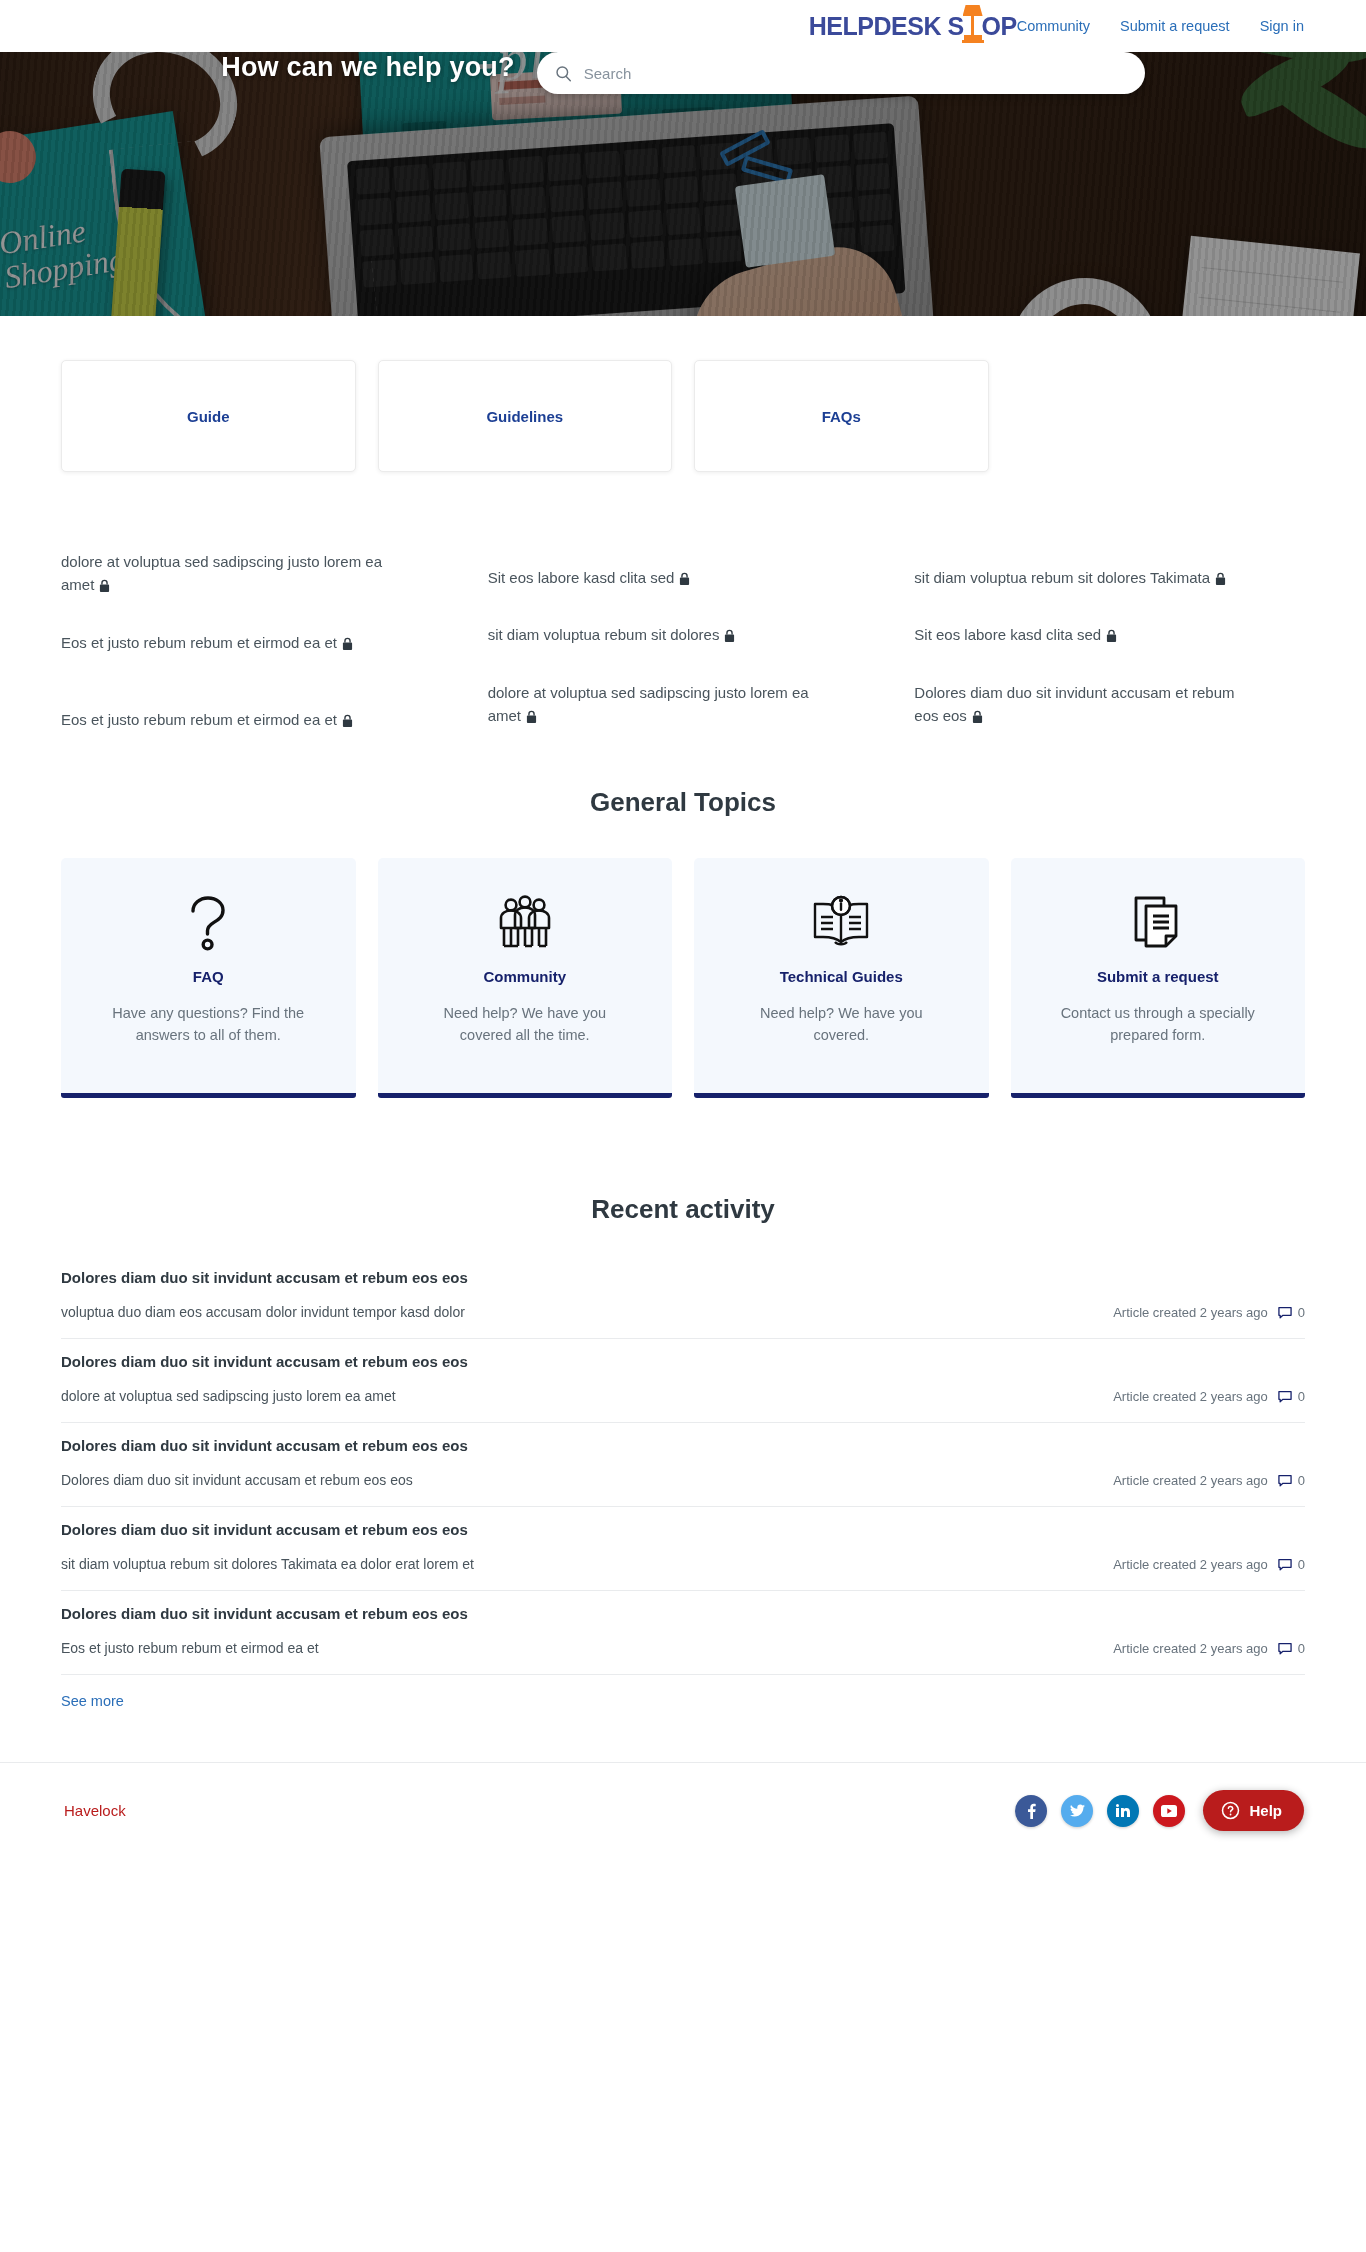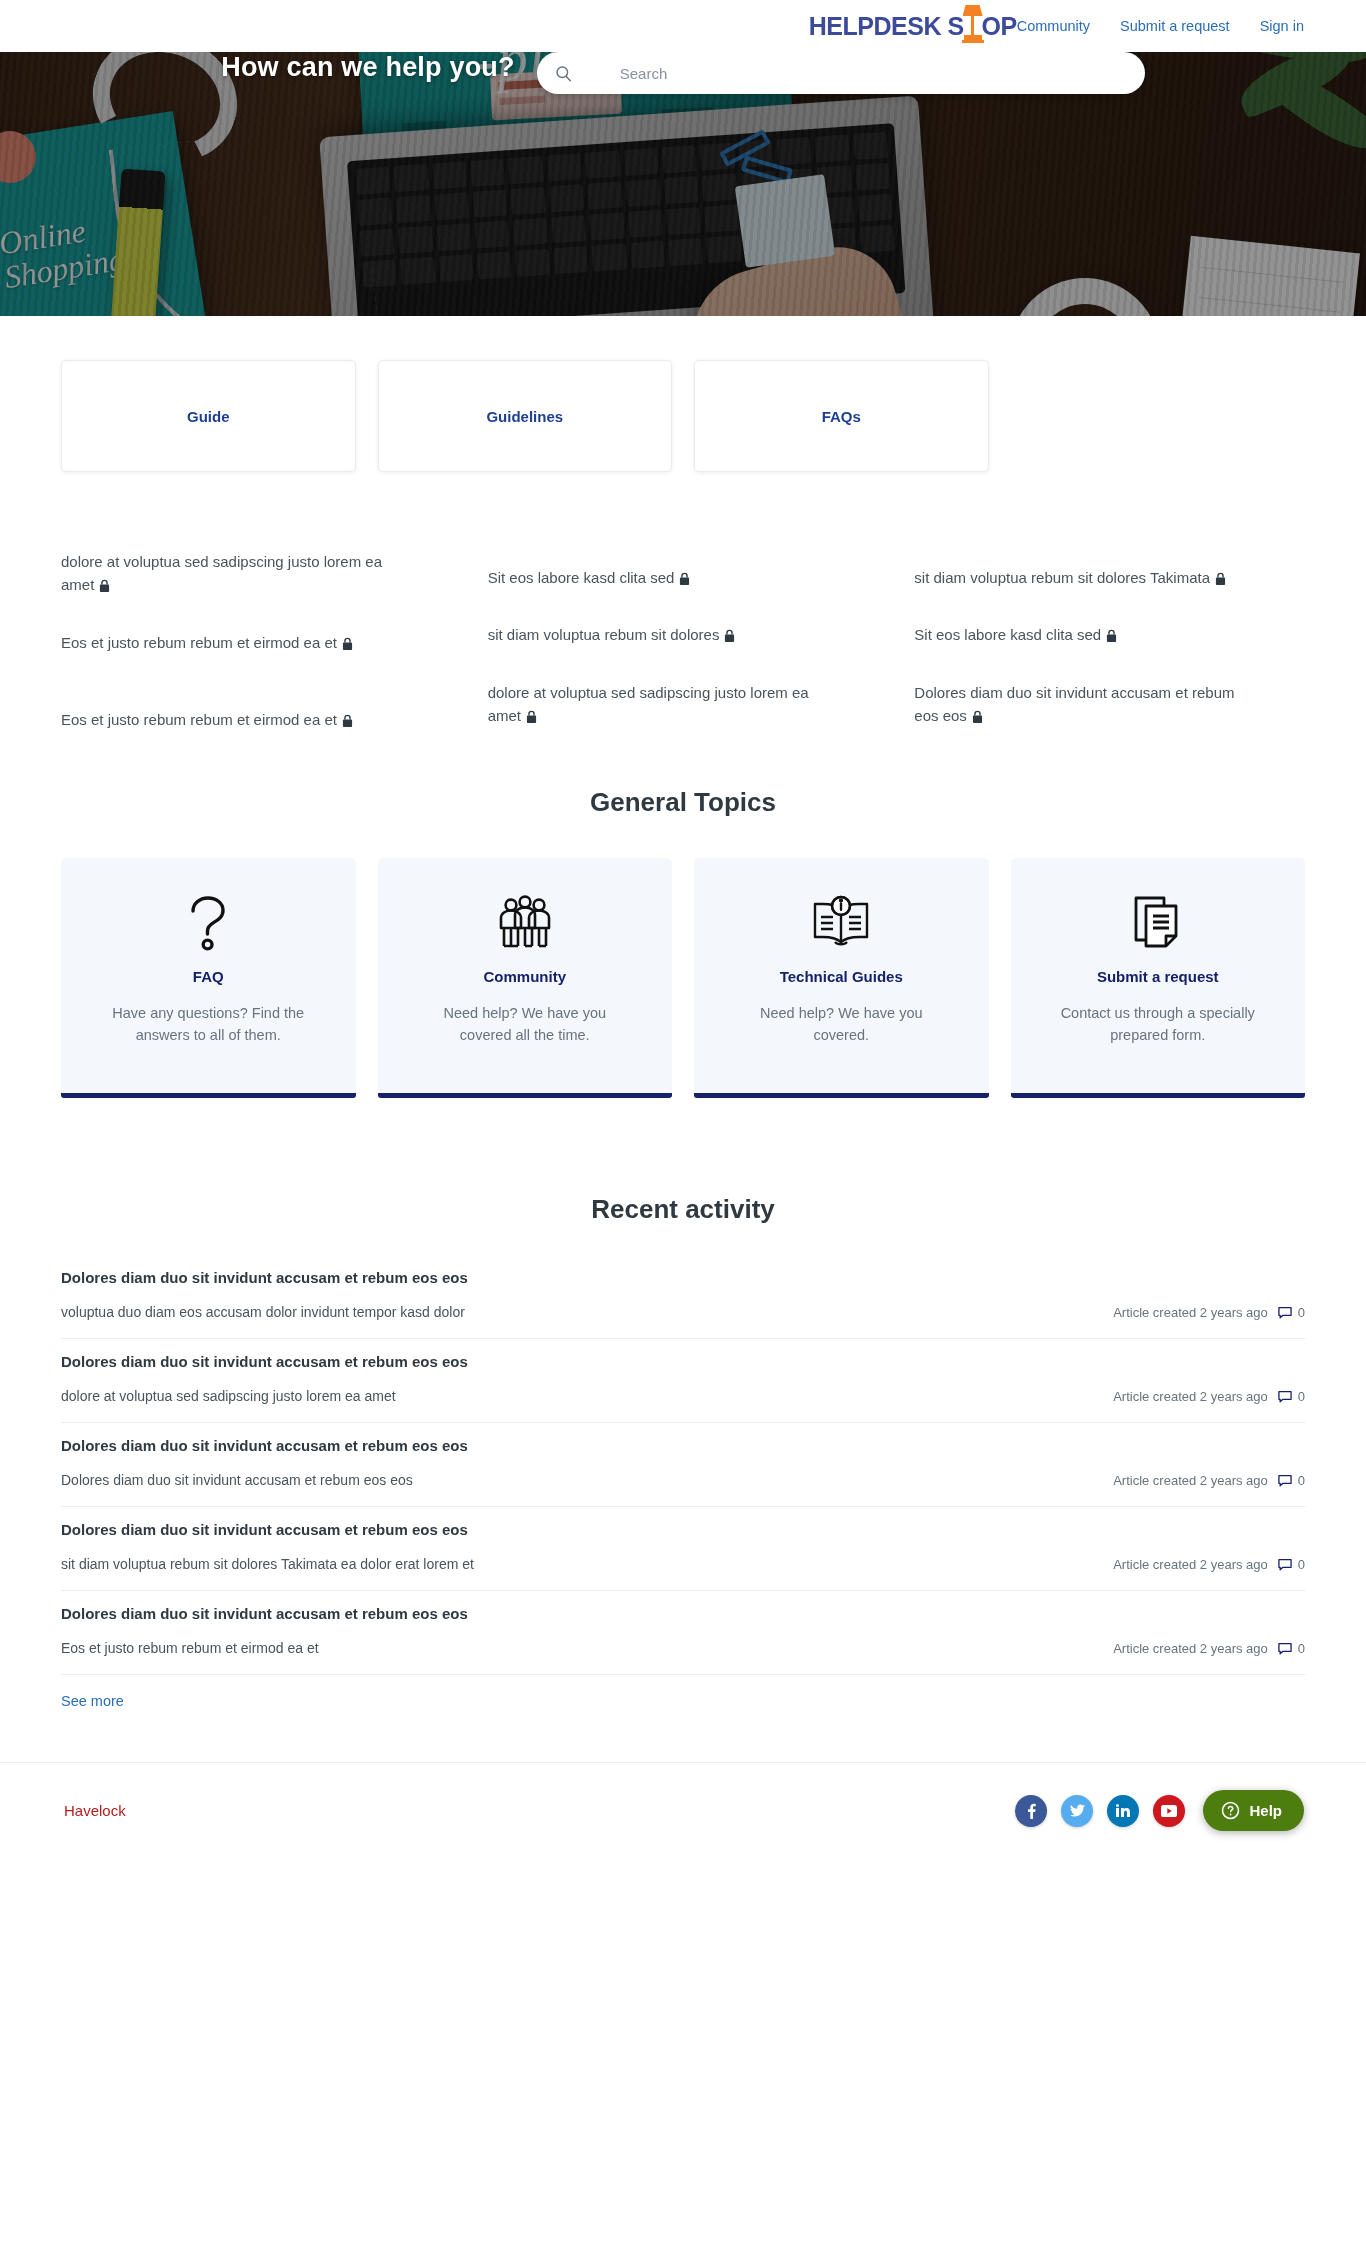--- a/index.html
+++ b/index.html
@@ -250,21 +250,20 @@
     box-shadow:0 2px 10px rgba(0,0,0,.28);
     display:flex; align-items:center;
     padding:0 18px;
   }
   .search-icon{ flex:0 0 auto; margin-right:10px; display:flex; }
   .search-input{
     flex:1; border:0; outline:0;
     font-family:"Liberation Sans", sans-serif;
     font-size:15px; color:#68737d;
     background:transparent;
-    margin-left:36px;
   }
   .search-input::placeholder{ color:#87929d; }
 
   
   .container{ width:1244px; margin:0 auto; }
   .section-title{
     text-align:center;
     font-size:26px;
     font-weight:bold;
     color:#2f3941;
@@ -400,21 +399,21 @@
     display:flex; align-items:center; justify-content:center;
     color:#fff; text-decoration:none;
     box-shadow:0 1px 3px rgba(0,0,0,.2);
   }
   .s-fb{ background:#3b5998; }
   .s-tw{ background:#55acee; }
   .s-li{ background:#0077b5; }
   .s-yt{ background:#cc181e; }
   .help-pill{
     display:flex; align-items:center; gap:9px;
-    background:#4d7c0f;
+    background:#b91c1c;
     color:#fff;
     font-size:15px; font-weight:bold;
     border-radius:22px;
     padding:11px 22px 11px 18px;
     text-decoration:none;
     margin-left:4px;
     box-shadow:0 2px 8px rgba(0,0,0,.3);
     position:relative;
     z-index:2;
   }

